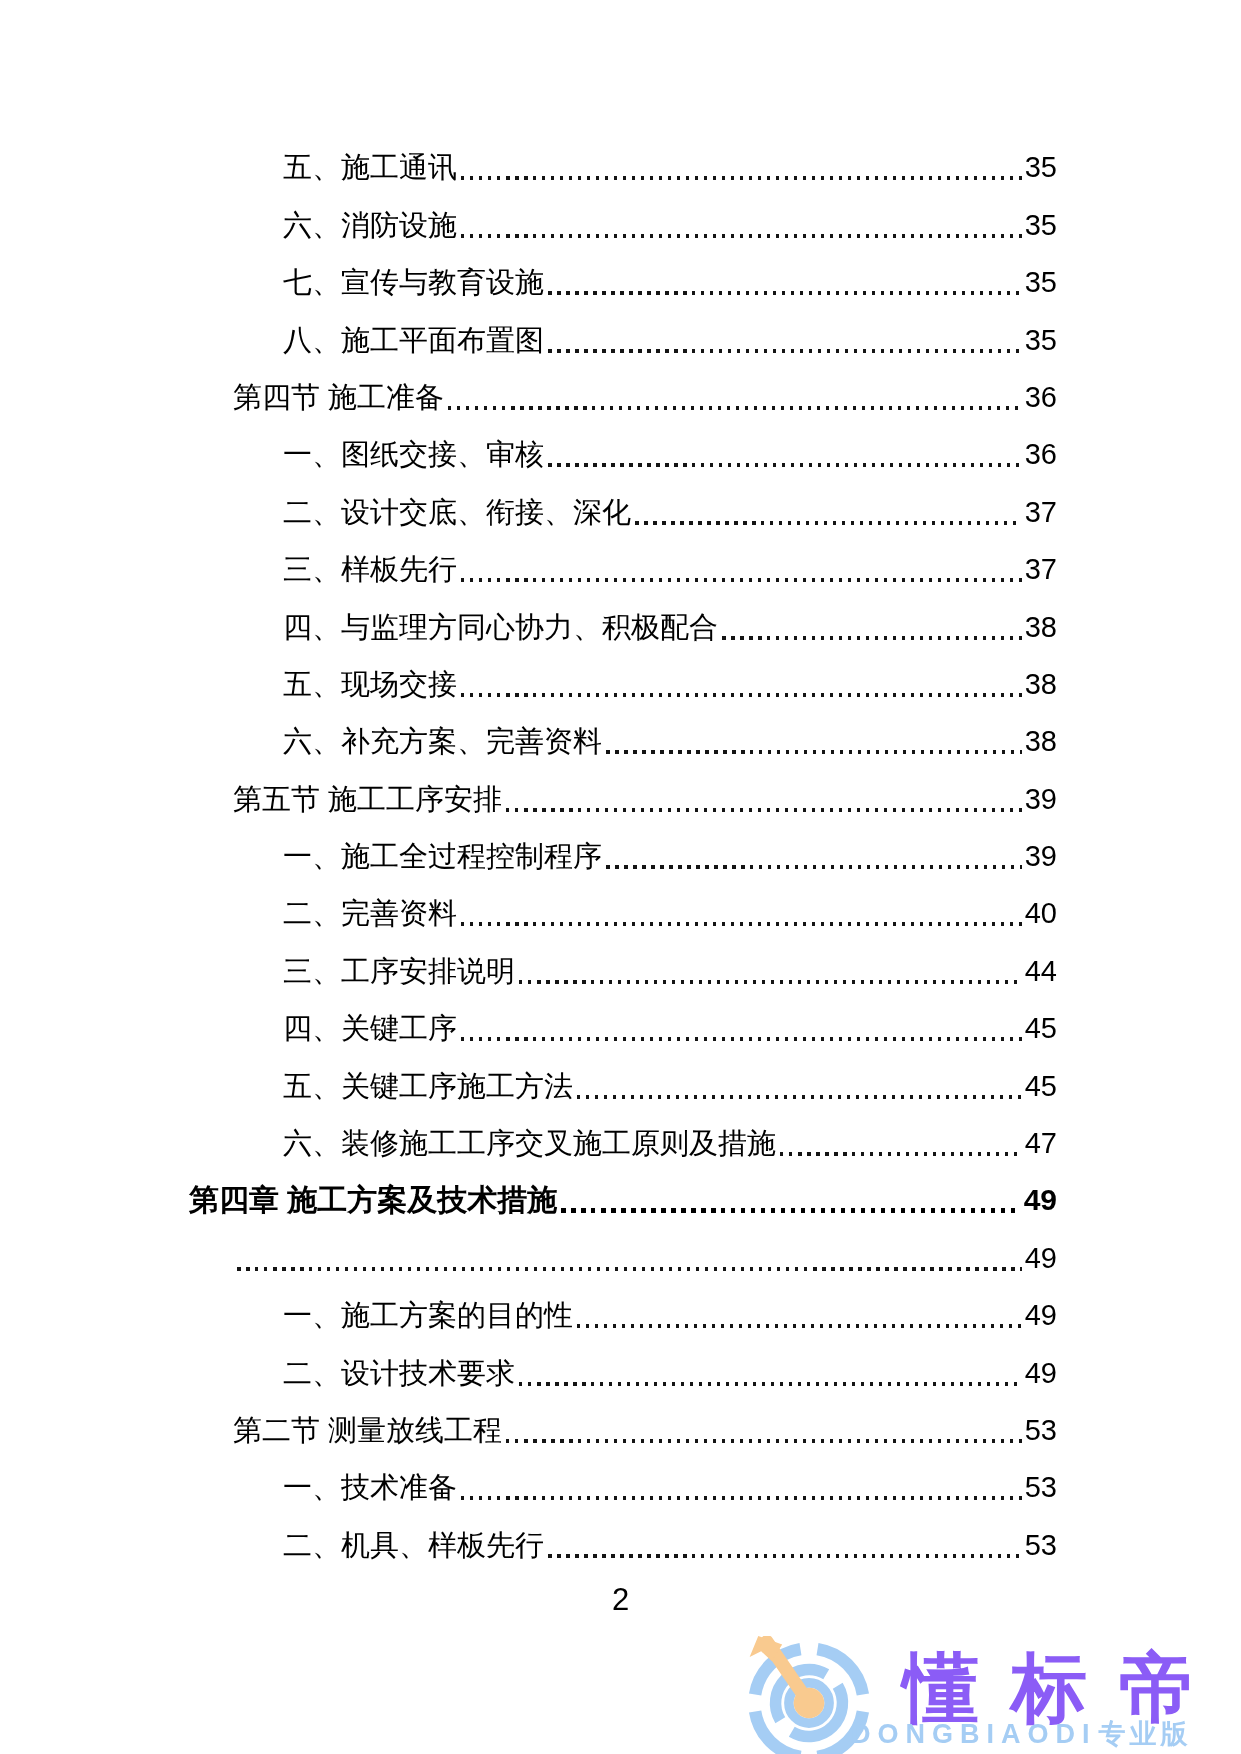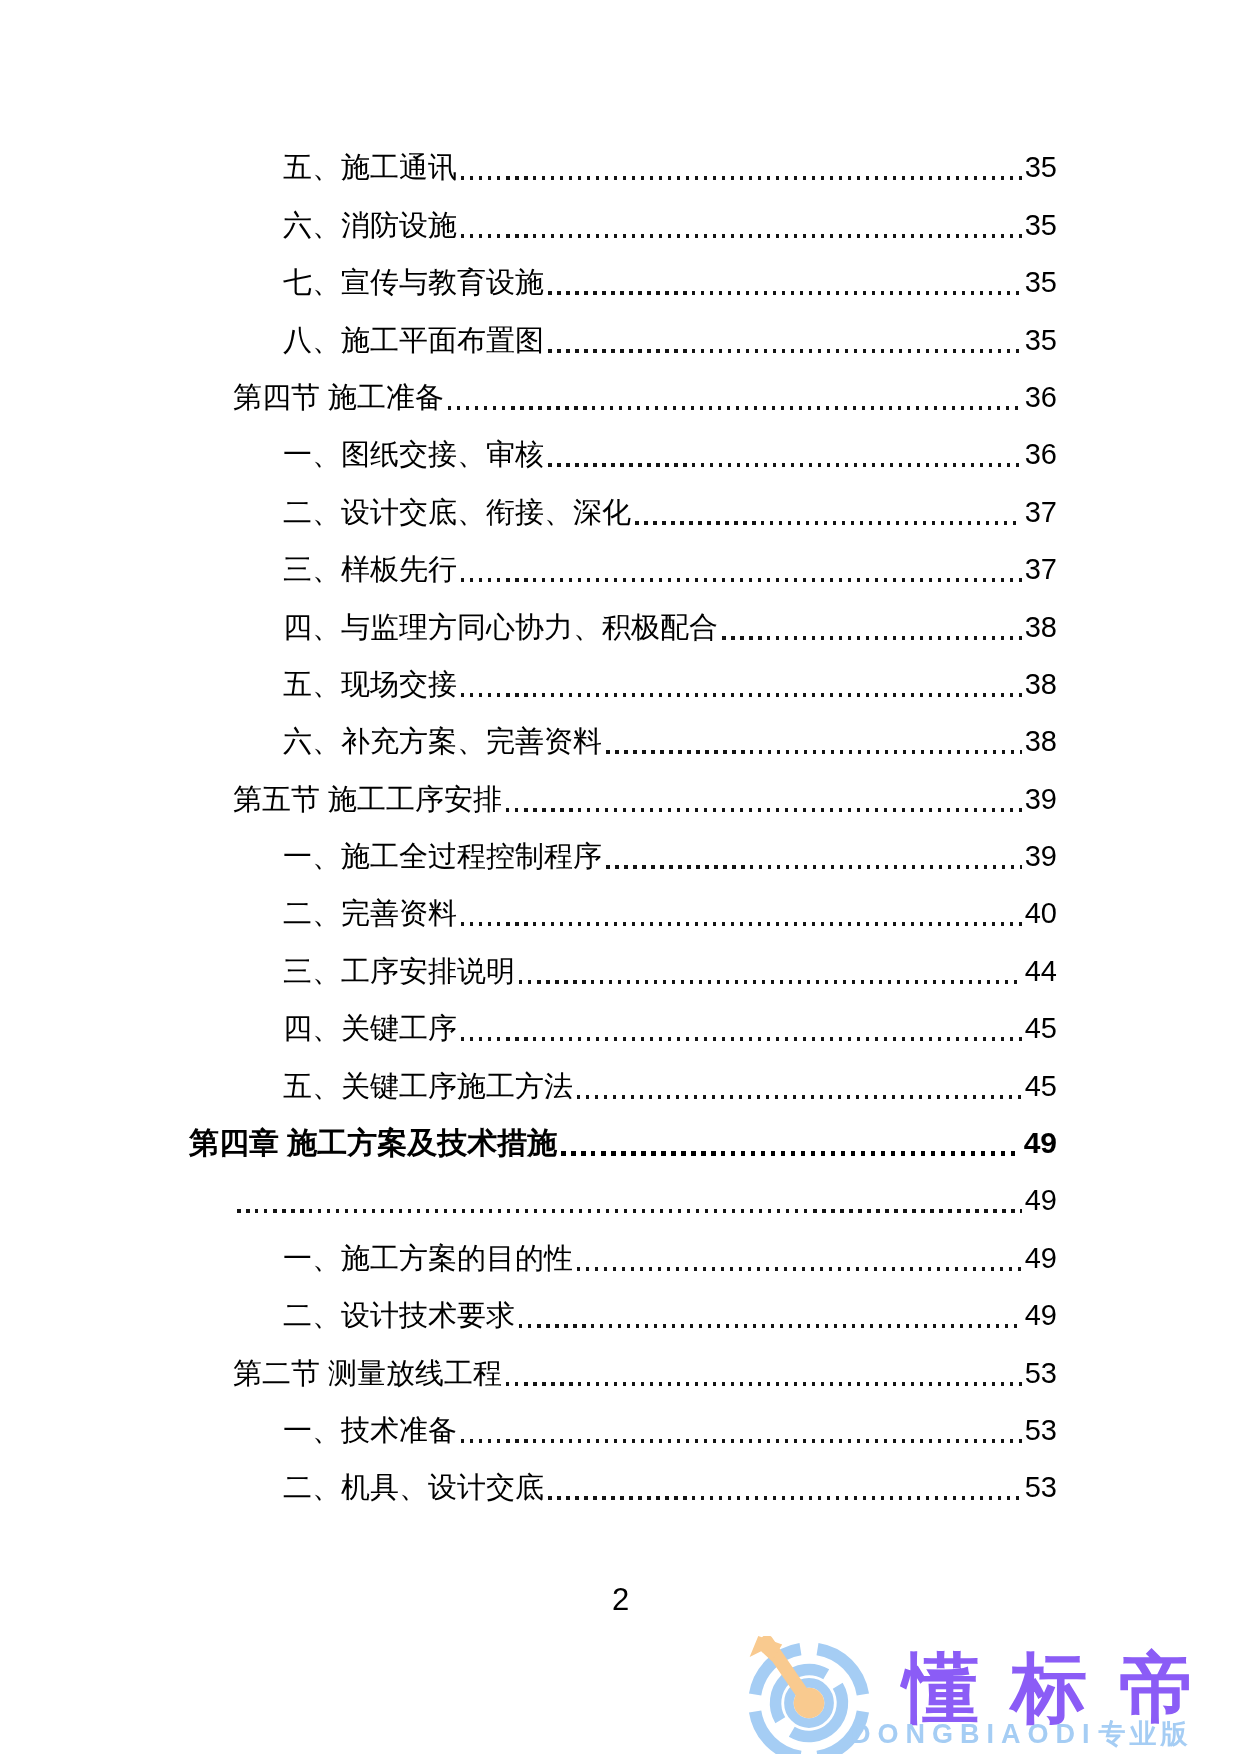--- a/index.html
+++ b/index.html
@@ -152,20 +152,25 @@
     <div class="toc-row item">
       <span class="title">四、关键工序</span>
       <span class="leader"></span>
       <span class="num">45</span>
     </div>
     <div class="toc-row item">
       <span class="title">五、关键工序施工方法</span>
       <span class="leader"></span>
       <span class="num">45</span>
     </div>
+    <div class="toc-row item">
+      <span class="title">六、装修施工工序交叉施工原则及措施</span>
+      <span class="leader"></span>
+      <span class="num">47</span>
+    </div>
     <div class="toc-row chapter">
       <span class="title">第四章 施工方案及技术措施</span>
       <span class="leader"></span>
       <span class="num">49</span>
     </div>
     <div class="toc-row section">
       <span class="leader"></span>
       <span class="num">49</span>
     </div>
     <div class="toc-row item">
@@ -182,21 +187,21 @@
       <span class="title">第二节 测量放线工程</span>
       <span class="leader"></span>
       <span class="num">53</span>
     </div>
     <div class="toc-row item">
       <span class="title">一、技术准备</span>
       <span class="leader"></span>
       <span class="num">53</span>
     </div>
     <div class="toc-row item">
-      <span class="title">二、机具、设计交底</span>
+      <span class="title">二、机具、样板先行</span>
       <span class="leader"></span>
       <span class="num">53</span>
     </div>
   </div>
 
 <div class="pagenum">2</div>
 
 <div class="wm">
   <svg class="wm-icon" viewBox="0 0 140 140" xmlns="http://www.w3.org/2000/svg">
 

